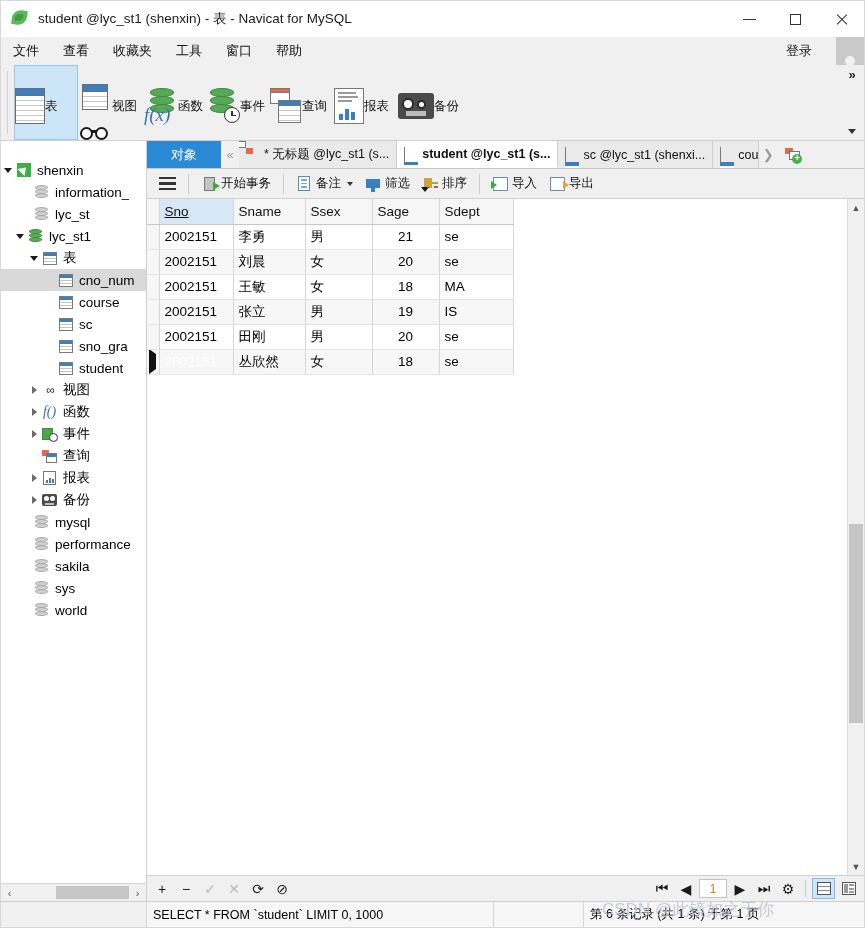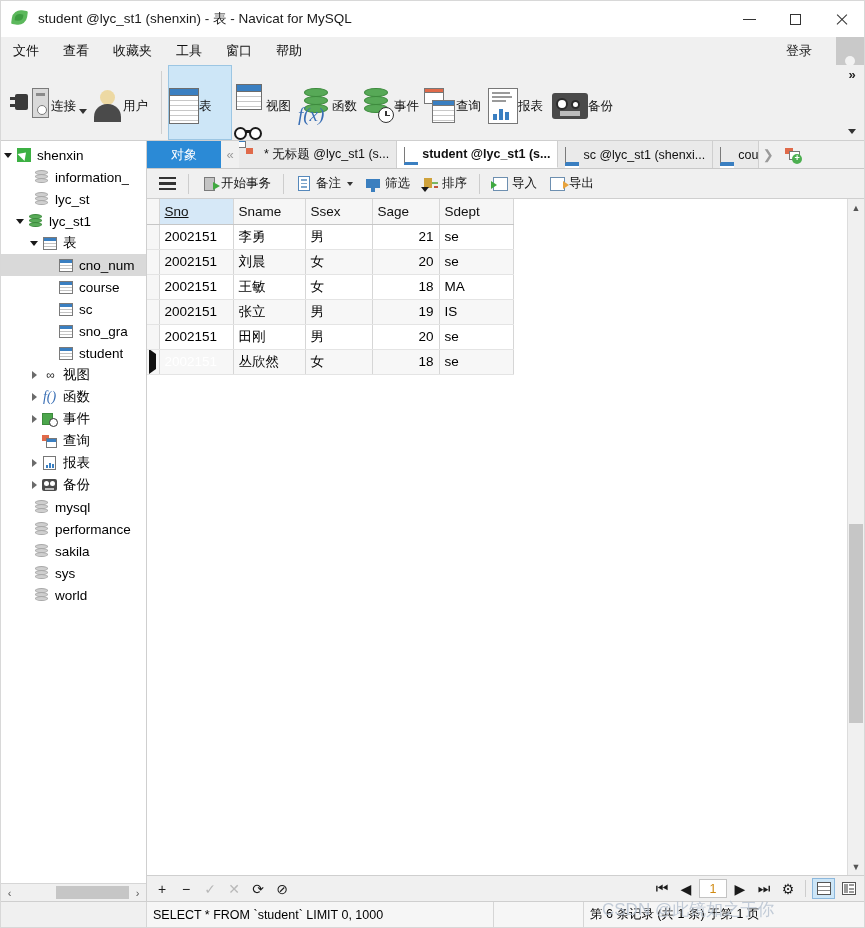--- a/index.html
+++ b/index.html
@@ -162,21 +162,21 @@
   
   .main { flex: 1; display: flex; min-height: 0; background: #fff; }
 
   
   .sidebar {
     width: 146px; min-width: 146px;
     background: #fff;
     border-right: 1px solid #cfcfcf;
     display: flex; flex-direction: column;
   }
-  .tree { flex: 1; overflow: hidden; padding-top: 3px; font-size: 13.5px; }
+  .tree { flex: 1; overflow: hidden; padding-top: 18px; font-size: 13.5px; }
   .node { height: 22px; display: flex; align-items: center; white-space: nowrap; cursor: default; }
   .node.sel { background: #d9d9d9; }
   .twisty { width: 14px; min-width: 14px; display: flex; align-items: center; justify-content: center; color: #555; font-size: 9px; }
   .twisty .arw-r { width:0; height:0; border-top:4px solid transparent; border-bottom:4px solid transparent; border-left:5px solid #6b6b6b; }
   .twisty .arw-d { width:0; height:0; border-left:4px solid transparent; border-right:4px solid transparent; border-top:5px solid #1a1a1a; }
   .nicon { width: 17px; min-width: 17px; margin-right: 5px; display: flex; align-items: center; justify-content: center; }
   .nlabel { overflow: hidden; text-overflow: clip; }
   .dbcyl { width: 13px; height: 14px; position: relative; }
   .dbcyl i { position: absolute; left: 0; width: 13px; height: 5px; border-radius: 50%/2.5px; background: #cfcfcf; border: 1px solid #a8a8a8; }
   .dbcyl i:nth-child(1){ top:0 } .dbcyl i:nth-child(2){ top:4px } .dbcyl i:nth-child(3){ top:8px }
@@ -282,21 +282,21 @@
   table.dg th {
     background: #f6f6f6; border-bottom: 1px solid #c6c6c6; color: #111;
   }
   table.dg th.selcol { background: #d6e8f7; }
   table.dg td.rowhdr, table.dg th.rowhdr {
     width: 12px; min-width: 12px; background: #f6f6f6; padding: 0 1px;
     border-right: 1px solid #d6d6d6; text-align: center;
   }
   .rowptr { width: 0; height: 0; border-top: 5px solid transparent; border-bottom: 5px solid transparent; border-left: 7px solid #111; margin: 0 auto; }
   table.dg tr.alt td { background: #f7f7f7; }
-  table.dg td.num { text-align: right; }
+  table.dg td.num { text-align: center; }
   table.dg td.selcell { background: #1f6fc4; color: #fff; }
   .col-sno { width: 74px; text-decoration: underline; } .col-sname { width: 72px; } .col-ssex { width: 67px; }
   .col-sage { width: 67px; } .col-sdept { width: 74px; }
 
   .vscroll {
     width: 17px; min-width: 17px; background: #f0f0f0;
     border-left: 1px solid #dcdcdc; display: flex; flex-direction: column;
   }
   .vs-btn { height: 17px; display: flex; align-items: center; justify-content: center; color: #555; font-size: 9px; }
   .vs-track { flex: 1; position: relative; }
@@ -372,43 +372,20 @@
     <div class="mi">帮助</div>
     <div class="login-area">
       <span class="login-link">登录</span>
       <span class="avatar">
           <span class="head"></span>
         </span>
     </div>
   </div>
 
   <div class="toolbar">
-    <div class="tb-group">
-      <div class="tb-item first">
-        <div class="tb-icon">
-          <div class="ic-conn">
-              <span class="srv"></span>
-              <span class="plug"></span>
-            </div>
-        </div>
-        <div class="tb-label">连接</div>
-      </div>
-      <div class="tb-caret">
-          <span class="caret-down"></span>
-        </div>
-      <div class="tb-item">
-        <div class="tb-icon">
-          <div class="ic-user">
-              <span class="uh"></span>
-              <span class="ub"></span>
-            </div>
-        </div>
-        <div class="tb-label">用户</div>
-      </div>
-    </div>
     <div class="tb-sep"></div>
     <div class="tb-group">
       <div class="tb-item active">
         <div class="tb-icon">
           <div class="ic-grid">
               <div class="hdr"></div>
               <div class="body"></div>
             </div>
         </div>
         <div class="tb-label">表</div>

